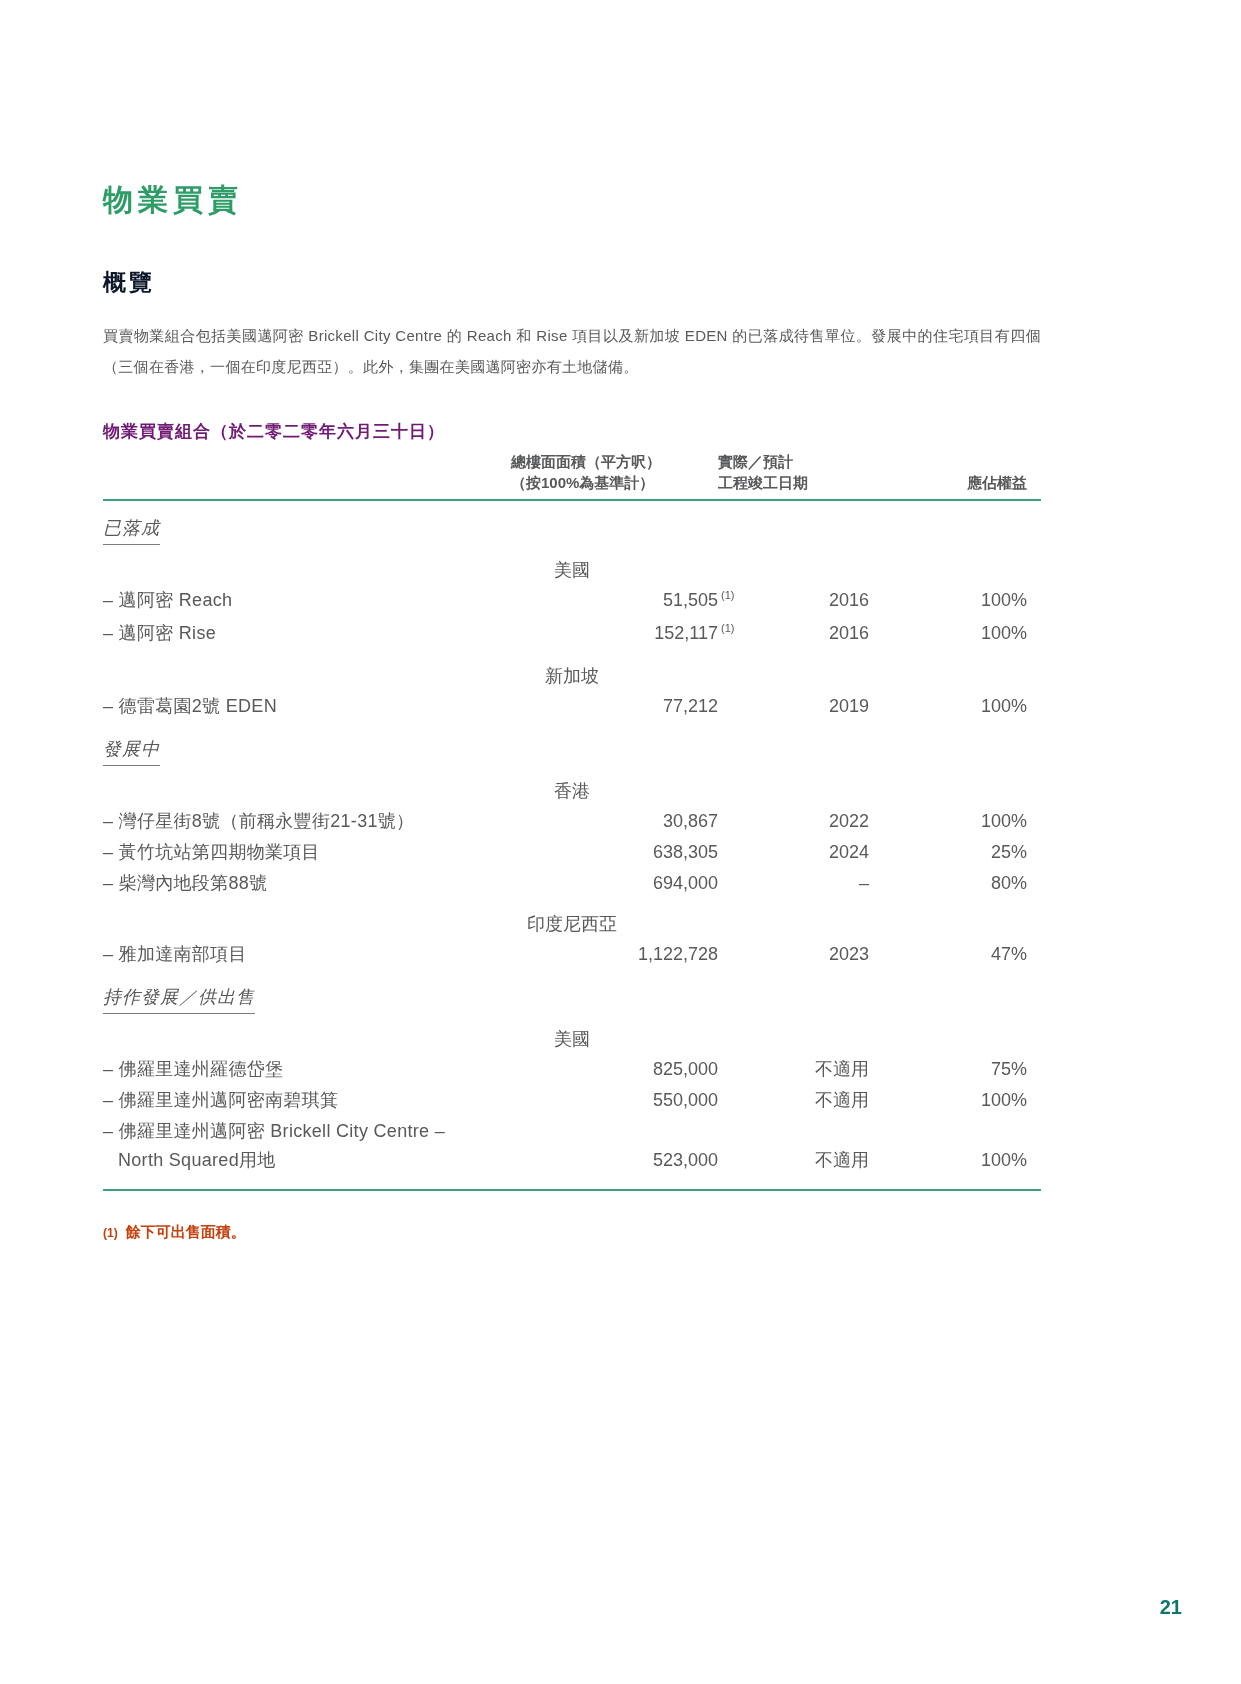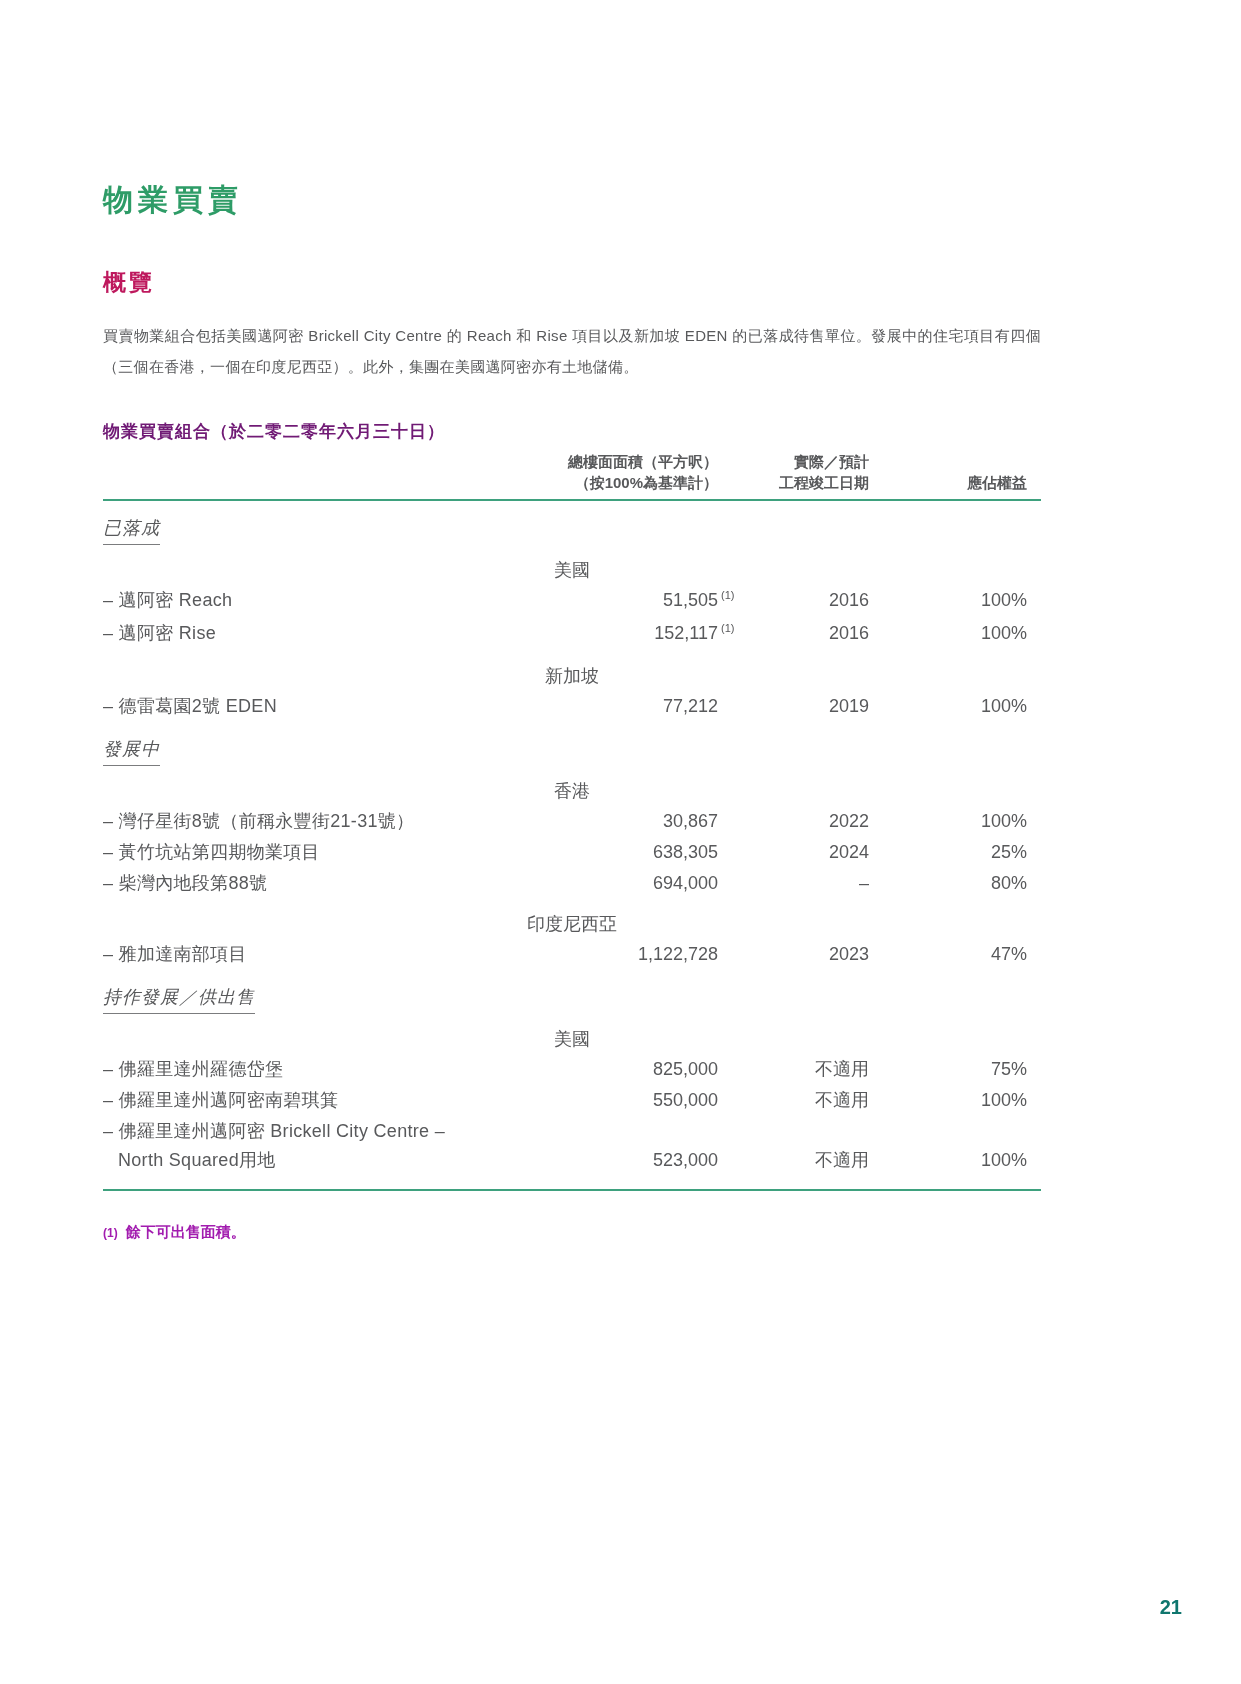--- a/index.html
+++ b/index.html
@@ -9,36 +9,36 @@
     color:#58595b; -webkit-font-smoothing:antialiased;
   }
   .content { position:absolute; left:103px; top:0; width:938px; }
 
   .doc-title {
     margin-top:180px; font-size:30px; font-weight:600; letter-spacing:5px;
     color:#2e9c67;
   }
   .section-heading {
     margin-top:46px; font-size:23px; font-weight:600; letter-spacing:3px;
-    color:#be185d;
+    color:#0f172a;
   }
   .overview-text {
     margin-top:22px; font-size:15px; line-height:31px; letter-spacing:0.3px;
     color:#58595b; text-align:justify;
   }
   .table-title {
     margin-top:38px; font-size:17px; font-weight:700; letter-spacing:1px;
     color:#701a75;
   }
 
   
   .ptable { margin-top:8px; }
   .grid-cols { display:grid; grid-template-columns:1fr 207px 151px 172px; }
   .thead { font-size:15px; font-weight:700; line-height:21px; color:#58595b; }
-  .thead .c2, .thead .c3 { text-align:right; }
+  .thead .c2, .thead .c3 { text-align:left; }
   .thead .c4 { text-align:right; padding-right:14px; }
   .head-rule { border-bottom:2px solid #3ea17e; padding-bottom:6px; }
   .foot-rule { border-top:2px solid #3ea17e; margin-top:13px; }
 
   .row { align-items:baseline; }
   .row .c2, .row .c3 { text-align:right; }
   .row .c4 { text-align:right; padding-right:14px; }
 
   .row-item { font-size:18px; line-height:29px; padding:1px 0; }
   .row-region { margin-top:11px; font-size:18px; line-height:29px;text-align:center; }
@@ -48,21 +48,21 @@
     border-bottom:1.5px solid #7b7c7e; padding-bottom:2px;
   }
   .row-item .name { letter-spacing:0.3px; }
   .name-line2 { padding-left:15px; }
   .row-twoline { align-items:end; }
   .sup {
     display:inline-block; width:0; white-space:nowrap; overflow:visible;
     position:relative; top:-7px; left:3px; font-size:11px; letter-spacing:0;
   }
 
-  .footnote { margin-top:32px; font-size:15px; font-weight:600; color:#a21caf; }
+  .footnote { margin-top:32px; font-size:15px; font-weight:600; color:#c2410c; }
   .footnote .marker { font-size:12px; font-weight:600; margin-right:8px; }
 
   .page-number {
     position:absolute; top:1596px; right:59px;
     font-size:20px; font-weight:600; color:#0f766e;
   }
 </style>
 </head>
 <body>
 

